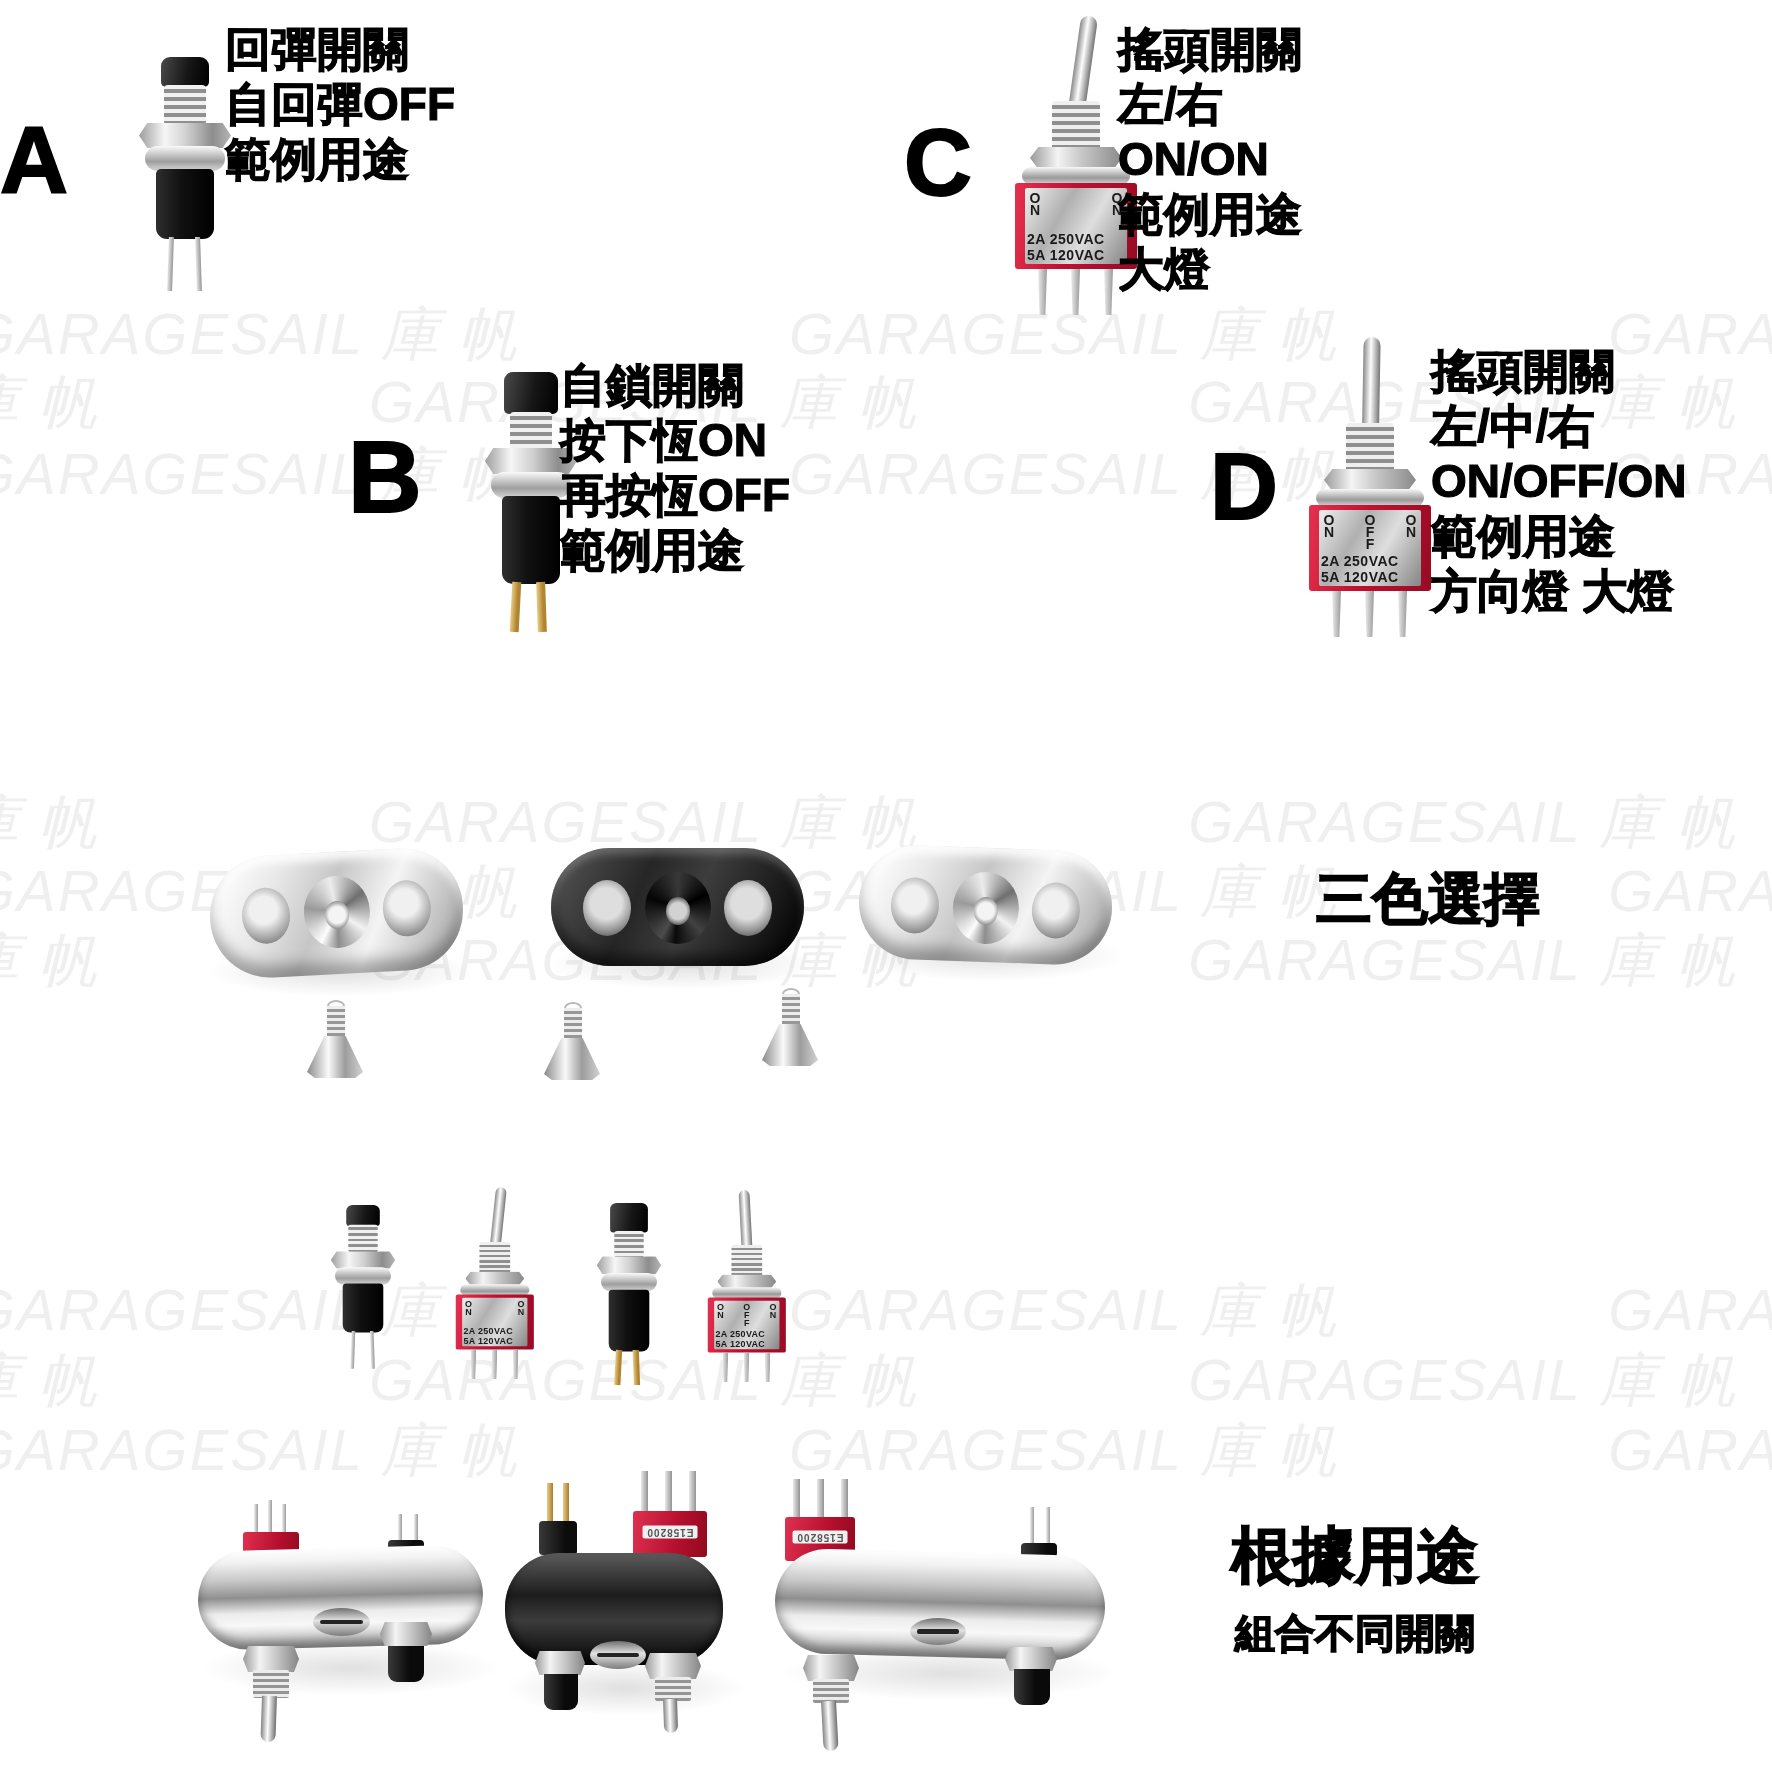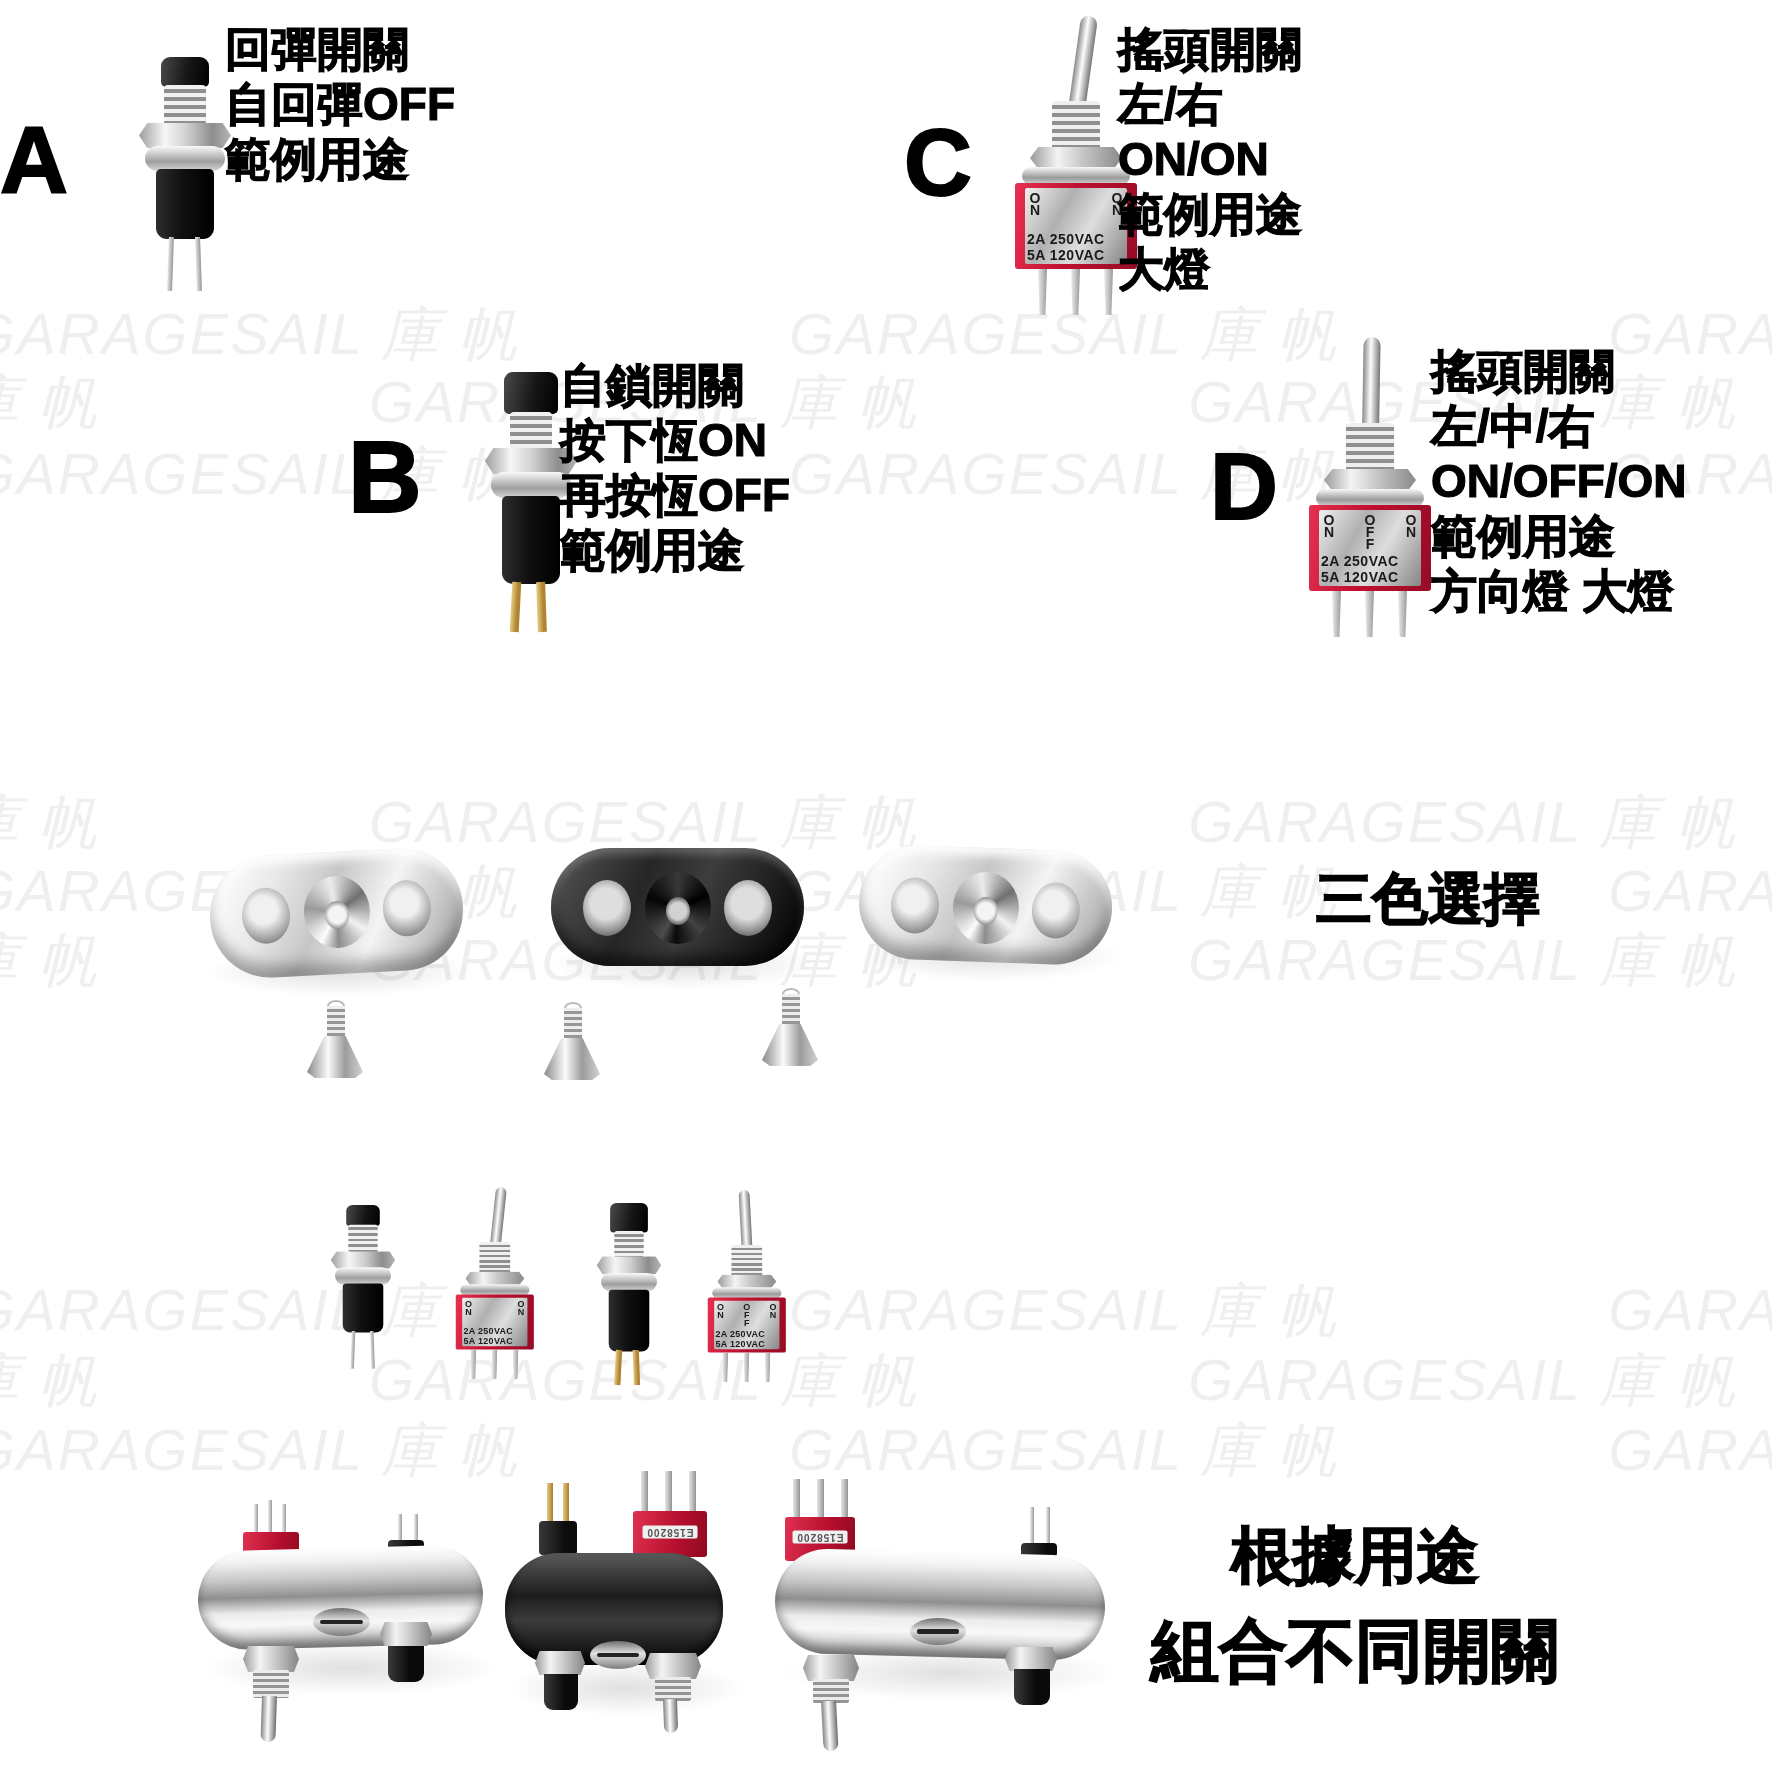--- a/index.html
+++ b/index.html
@@ -375,15 +375,15 @@
     <div class="a-bar" style="left:0;top:97px;width:330px;height:105px;transform:rotate(1.5deg)"></div>
     <div class="a-nut" style="left:28px;top:200px;width:56px;height:26px"></div>
     <div class="a-thread" style="left:38px;top:224px;width:36px;height:24px"></div>
     <div class="a-lever" style="left:46px;top:246px;width:15px;height:50px;transform:rotate(-3deg)"></div>
     <div class="a-slot" style="left:135px;top:163px;width:56px;height:27px"></div>
     <div class="a-nut" style="left:230px;top:192px;width:52px;height:24px"></div>
     <div class="a-cap" style="left:239px;top:214px;width:36px;height:36px"></div>
   </div>
 
   <div class="capline" style="left:1075px;top:1514px;width:560px;font-size:62px">根據用途</div>
-  <div class="capline" style="left:1075px;top:1606px;width:560px;font-size:68px">組合不同開關</div>
+  <div class="capline" style="left:1075px;top:1606px;width:560px;font-size:40px">組合不同開關</div>
 
 </div>
 
 </body></html>

